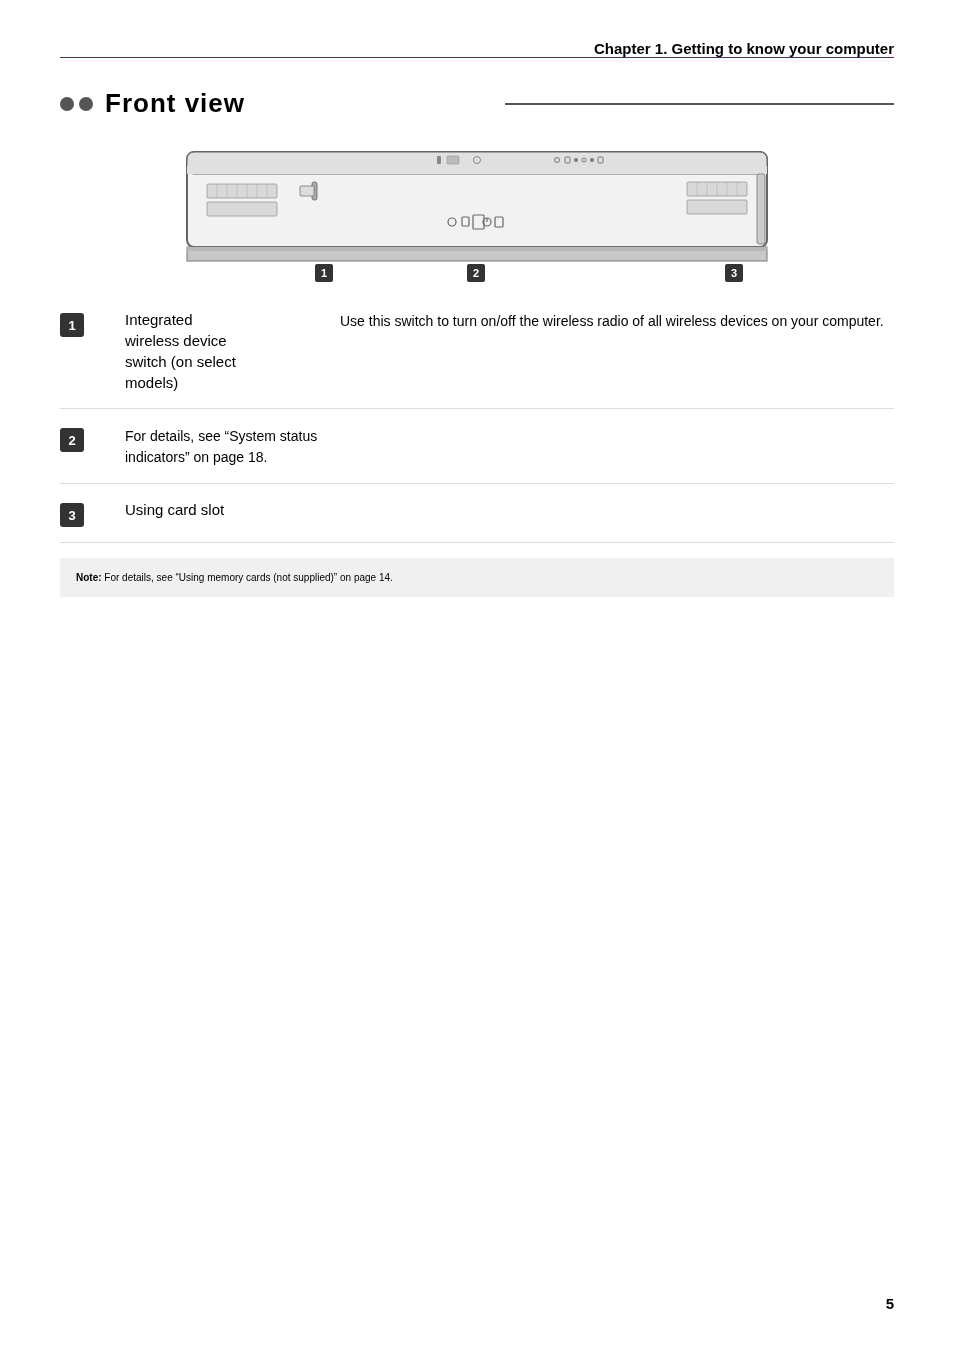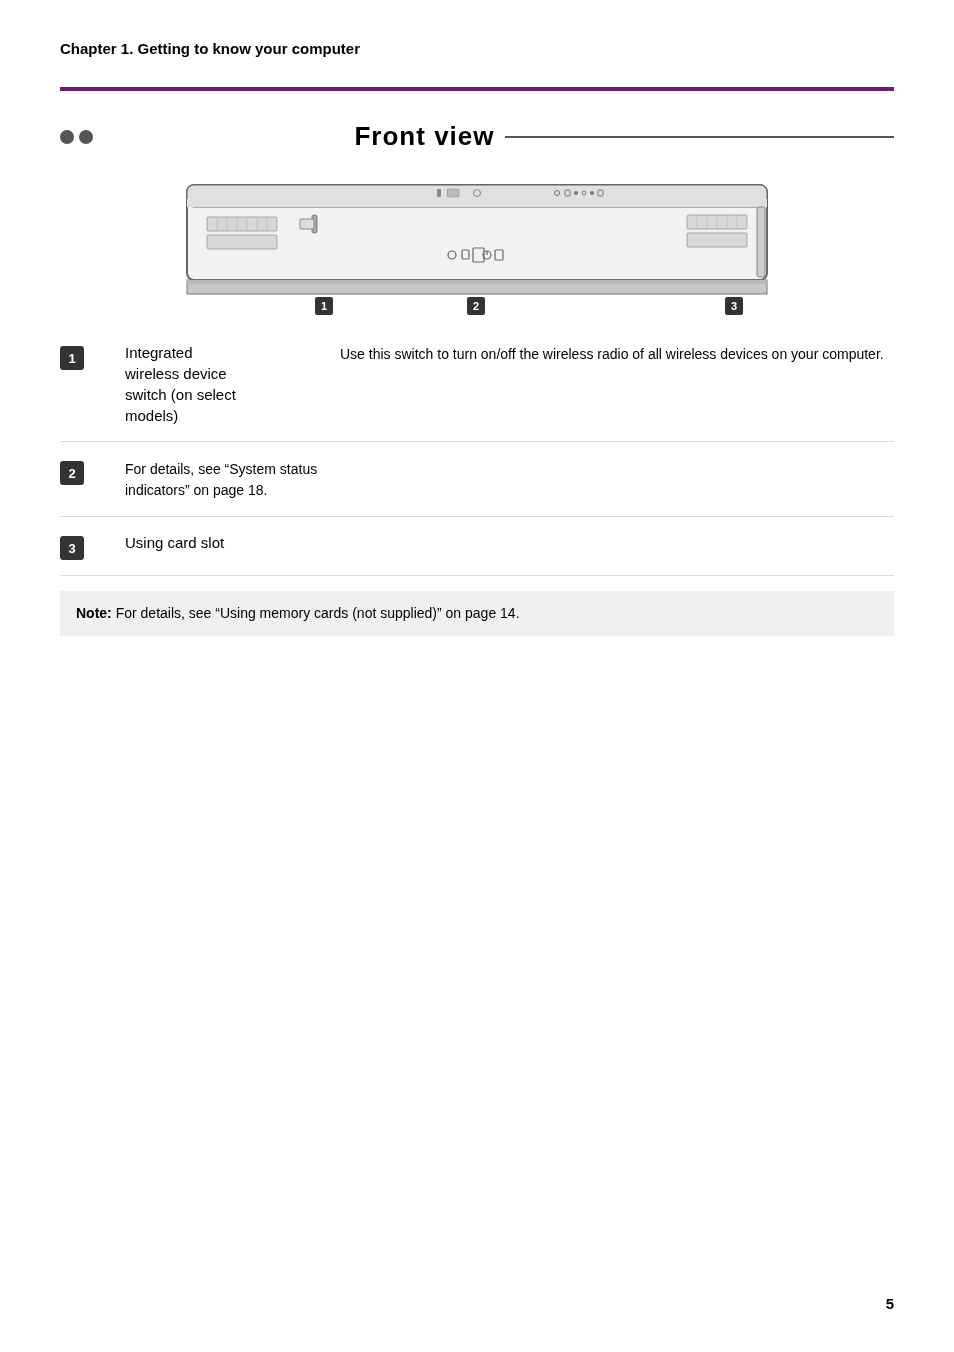--- a/index.html
+++ b/index.html
@@ -14,33 +14,31 @@
     }
 
     .page-container {
       width: 954px;
       min-height: 1352px;
       padding: 40px 60px 60px 60px;
       position: relative;
     }
 
     .chapter-header {
-      text-align: left;
-      font-size: 15px;
-      font-weight: bold;
-      padding-bottom: 30px;
-      border-bottom: 4px solid #701a75;
+      text-align: right;
+      font-size: 15px;
+      font-weight: bold;
+      border-bottom: 1px solid #701a75;
       margin-bottom: 30px;
     }
 
     .section-title-row {
       display: flex;
       align-items: center;
       margin-bottom: 25px;
-      text-align: right;
     }
 
     .section-icons {
       display: flex;
       gap: 5px;
       margin-right: 12px;
     }
 
     .dot-icon {
       width: 14px;
@@ -97,21 +95,21 @@
       font-size: 14px;
       line-height: 1.5;
       padding-top: 2px;
     }
 
     .note-box {
       background: #f0f0f0;
       border: none;
       padding: 12px 16px;
       margin-top: 15px;
-      font-size: 14px;
+      font-size: 10px;
       line-height: 1.5;
     }
 
     .note-box strong {
       font-weight: bold;
     }
 
     .page-number {
       position: absolute;
       bottom: 40px;

